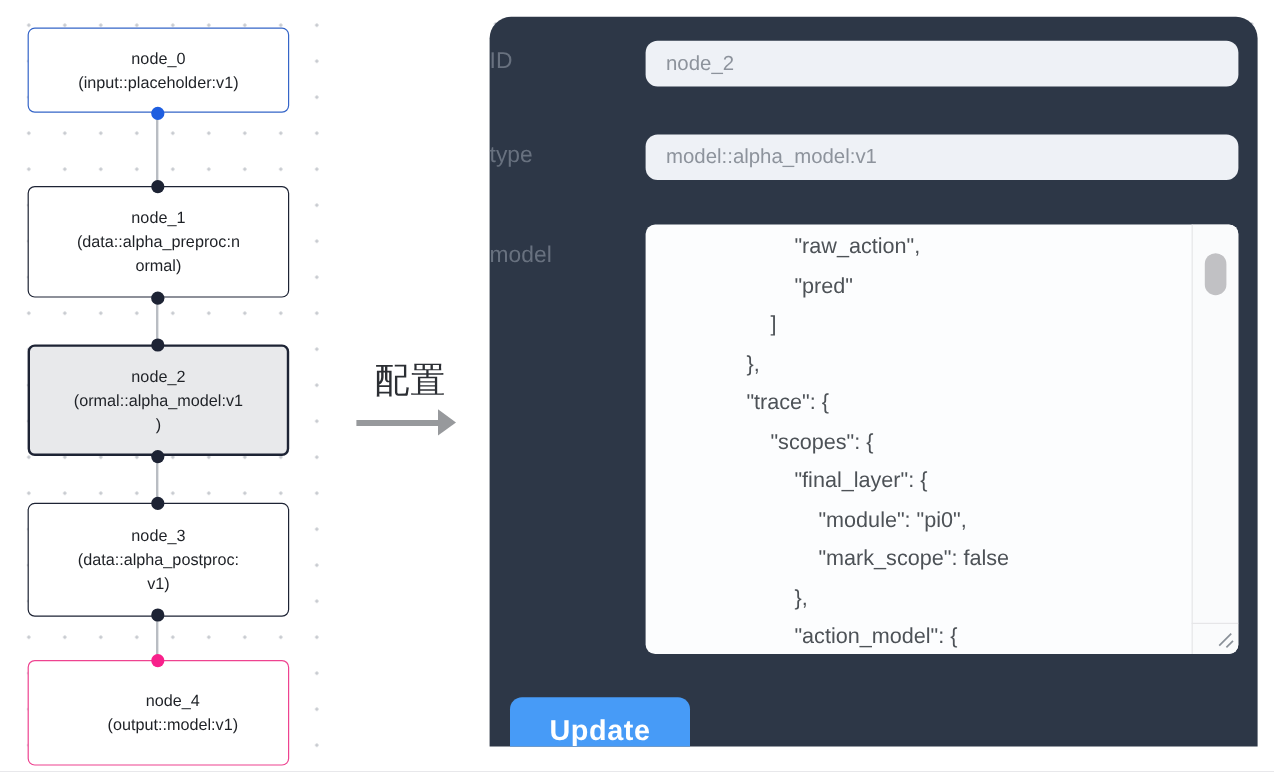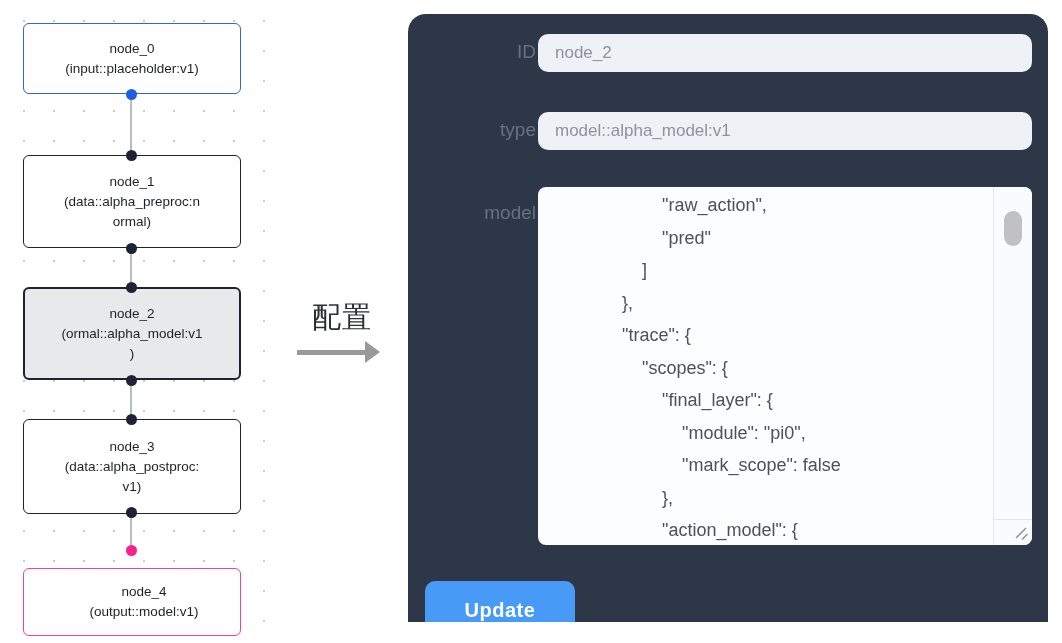--- a/index.html
+++ b/index.html
@@ -30,42 +30,42 @@
   .transfer{position:absolute;left:294px;top:298px;width:96px;}
   .transfer-label{font-size:29px;color:#2b2e33;text-align:center;letter-spacing:1px;}
   .transfer-arrow{position:relative;height:24px;margin-top:3px;}
   .transfer-arrow .shaft{position:absolute;left:3px;top:9px;width:70px;height:5px;background:var(--arrow-color);}
   .transfer-arrow .head{position:absolute;left:71px;top:0;width:0;height:0;
         border-left:15px solid var(--arrow-color);border-top:11.5px solid transparent;border-bottom:11.5px solid transparent;}
 
   
   .panel{position:absolute;left:408px;top:14px;width:640px;height:608px;background:var(--panel-bg);
          border-radius:18px 18px 0 0;overflow:hidden;}
-  .field-label{position:absolute;left:0;width:104px;text-align:right;
-               font-size:19px;color:var(--label-color);padding-left:24px;}
+  .field-label{position:absolute;left:0;width:104px;text-align:left;
+               font-size:19px;color:var(--label-color);}
   .lbl-id{top:27px;}
   .lbl-type{top:105px;}
   .lbl-config{top:188px;}
   .field-input{position:absolute;left:130px;width:494px;height:38px;box-sizing:border-box;
                background:var(--field-bg);border:none;outline:none;border-radius:10px;
                padding:0 0 0 17px;font-family:inherit;font-size:17px;color:var(--field-text);}
   .inp-id{top:20px;}
   .inp-type{top:98px;}
   .config-area{position:absolute;left:130px;top:173px;width:494px;height:358px;
                background:var(--textarea-bg);border-radius:8px;overflow:hidden;}
   .config-area pre{margin:0;padding:2px 46px 0 14px;font-family:inherit;
                    font-size:18px;line-height:32.5px;color:var(--json-text);white-space:pre;}
   .scroll-gutter{position:absolute;right:0;top:0;width:39px;height:100%;
                  background:#fafbfc;border-left:1px solid #e6e6e8;box-sizing:border-box;}
   .scroll-thumb{position:absolute;left:10px;top:24px;width:18px;height:35px;border-radius:9px;background:var(--thumb-color);}
   .corner-line{position:absolute;right:0;bottom:25px;width:39px;border-top:1px solid #e6e6e8;}
   .resize-handle{position:absolute;right:3px;bottom:4px;}
   .update-btn{position:absolute;left:17px;top:567px;width:150px;height:58px;border:none;
               border-radius:10px;background:var(--accent);color:#ffffff;font-family:inherit;
-              font-size:20px;font-weight:600;letter-spacing:0.5px;cursor:pointer;}
+              font-size:24px;font-weight:600;letter-spacing:0.5px;cursor:pointer;}
 </style>
 </head>
 <body>
 
 <div class="page" style="--dot-color: #c7cacf; --edge-color: #b9bdc3; --node-border: #1d2334; --input-border: #3565c8; --output-border: #ee4390; --selected-bg: #e8e9eb; --port-color: #1d2334; --port-input-color: #1e5ee0; --port-output-color: #f8218b; --arrow-color: #97999c; --panel-bg: #2d3747; --label-color: #68717f; --field-bg: #eef1f6; --field-text: #8d939c; --textarea-bg: #fcfdfe; --json-text: #4d5257; --thumb-color: #c1c1c4; --accent: #479bf7;">
 
   <div class="dots dots-left"></div>
   <div class="dots dots-right"></div>
 
   <div class="flow" id="flow">
@@ -85,21 +85,21 @@
       <div class="flow-node kind-selected" style="top: 287px; height: 93px;">
         <div>node_2</div>
         <div>(ormal::alpha_model:v1</div>
         <div>)</div>
       </div>
       <div class="flow-node kind-default" style="top: 419px; height: 95px;">
         <div>node_3</div>
         <div>(data::alpha_postproc:</div>
         <div>v1)</div>
       </div>
-      <div class="flow-node kind-output" style="top: 568px; height: 68px; padding-left: 24px;">
+      <div class="flow-node kind-output" style="top: 550px; height: 88px; padding-left: 24px;">
         <div>node_4</div>
         <div>(output::model:v1)</div>
       </div>
       <div class="port p-input" style="top: 88.5px;"></div>
       <div class="port" style="top: 149.5px;"></div>
       <div class="port" style="top: 242.5px;"></div>
       <div class="port" style="top: 281.5px;"></div>
       <div class="port" style="top: 374.5px;"></div>
       <div class="port" style="top: 413.5px;"></div>
       <div class="port" style="top: 506.5px;"></div>

